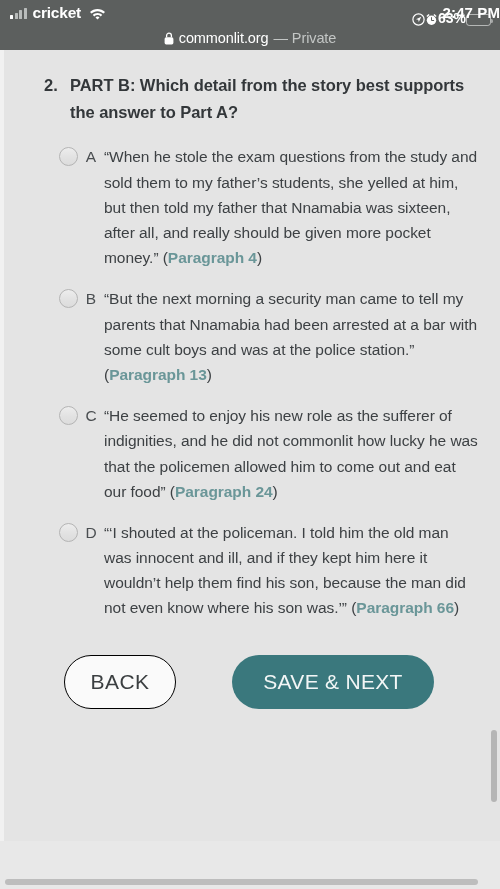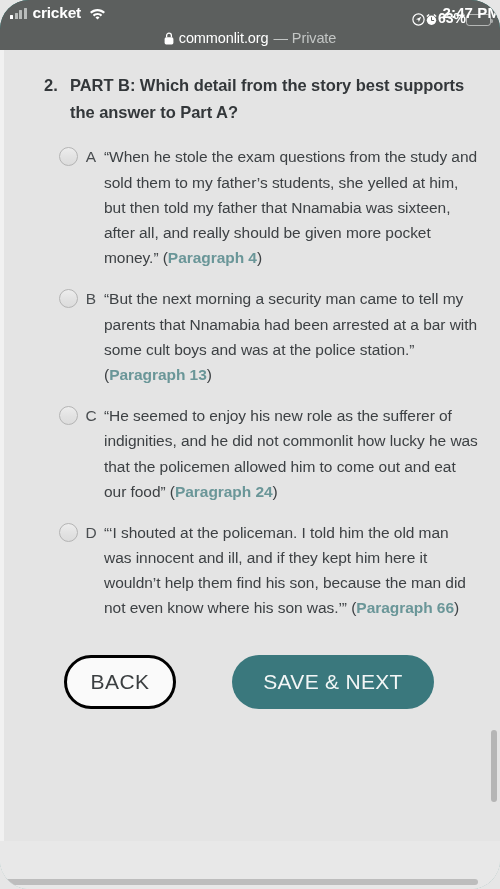--- a/index.html
+++ b/index.html
@@ -14,21 +14,20 @@
     font-family: "Liberation Sans", sans-serif;
     background: #e6e6e6;
   }
 
   #screen {
     position: relative;
     width: 500px;
     height: 889px;
     background: #0f766e;
     overflow: hidden;
-    border-radius: 29px;
   }
 
   
   .status-bar {
     height: 50px;
     background: #5c5f5e;
     position: relative;
     color: #ffffff;
     flex: none;
   }
@@ -232,21 +231,21 @@
     margin: 34px 0 0 0;
     padding-left: 60px;
     gap: 56px;
   }
 
   .btn-back {
     min-width: 112px;
     height: 54px;
     border-radius: 27px;
     background: #fafafa;
-    border: 3px solid #000000;
+    border: 1px solid #000000;
     color: #3b3f41;
     font-size: 21px;
     letter-spacing: 0.4px;
     display: flex;
     align-items: center;
     justify-content: center;
     font-family: "Liberation Sans", sans-serif;
     cursor: pointer;
   }
 

